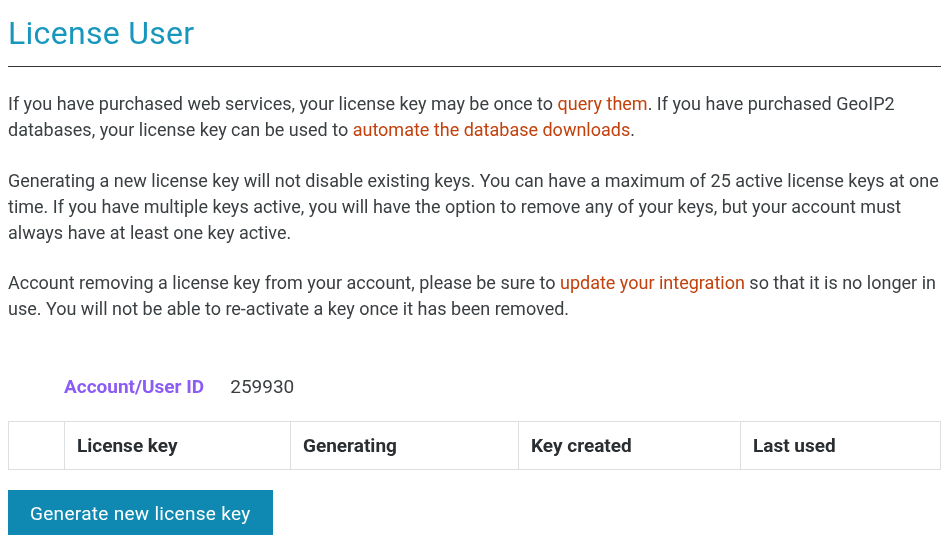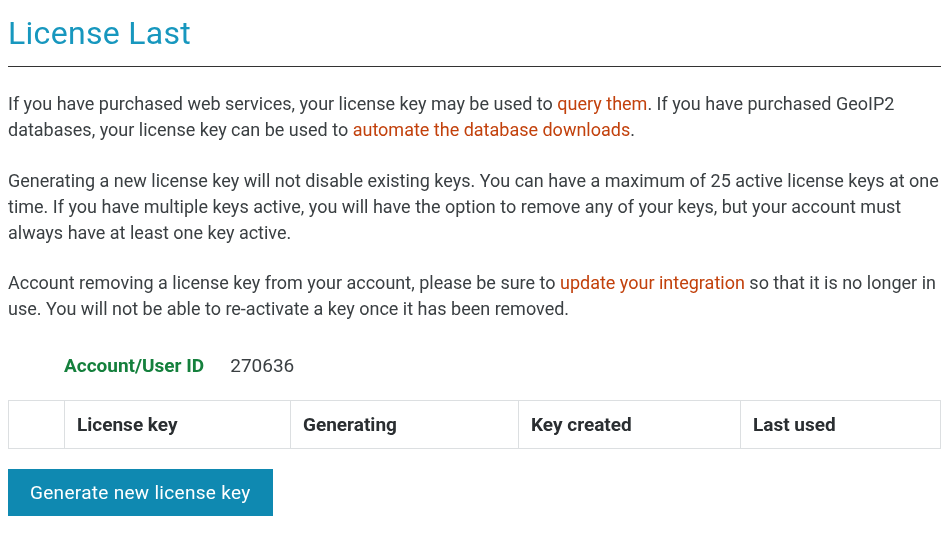--- a/index.html
+++ b/index.html
@@ -35,22 +35,23 @@
     .account-row {
       display: flex;
       align-items: baseline;
       margin-left: 56px;
       margin-top: 30px;
       margin-bottom: 20px;
       gap: 26px;
     }
     .account-row .label {
       font-weight: 700;
-      color: #15803d;
+      color: #8b5cf6;
       font-size: 19px;
+      margin-top: 21px;
     }
     .account-row .value {
       color: #3a3f42;
       font-size: 19px;
     }
     table.keys-table {
       width: 100%;
       border-collapse: collapse;
       margin-bottom: 20px;
       table-layout: fixed;
@@ -80,36 +81,36 @@
       cursor: pointer;
       letter-spacing: 0.3px;
       font-family: inherit;
     }
   </style>
 </head>
 <body>
 
 
 
-<h1 class="page-title">License Last</h1>
+<h1 class="page-title">License User</h1>
 <hr class="rule">
 
 <p class="para">
-  <span>If you have purchased web services, your license key may be used to </span><a href="#" class="link">query them</a><span>. If you have purchased GeoIP2 databases, your license key can be used to </span><a href="#" class="link">automate the database downloads</a><span>.</span>
+  <span>If you have purchased web services, your license key may be once to </span><a href="#" class="link">query them</a><span>. If you have purchased GeoIP2 databases, your license key can be used to </span><a href="#" class="link">automate the database downloads</a><span>.</span>
 </p>
 
 <p class="para">Generating a new license key will not disable existing keys. You can have a maximum of 25 active license keys at one time. If you have multiple keys active, you will have the option to remove any of your keys, but your account must always have at least one key active.</p>
 
 <p class="para">
   <span>Account removing a license key from your account, please be sure to </span><a href="#" class="link">update your integration</a><span> so that it is no longer in use. You will not be able to re-activate a key once it has been removed.</span>
 </p>
 
 <div class="account-row">
   <span class="label">Account/User ID</span>
-  <span class="value">270636</span>
+  <span class="value">259930</span>
 </div>
 
 <table class="keys-table">
   <colgroup>
     <col class="c0">
       <col class="c1">
       <col class="c2">
       <col class="c3">
       <col>
   </colgroup>

